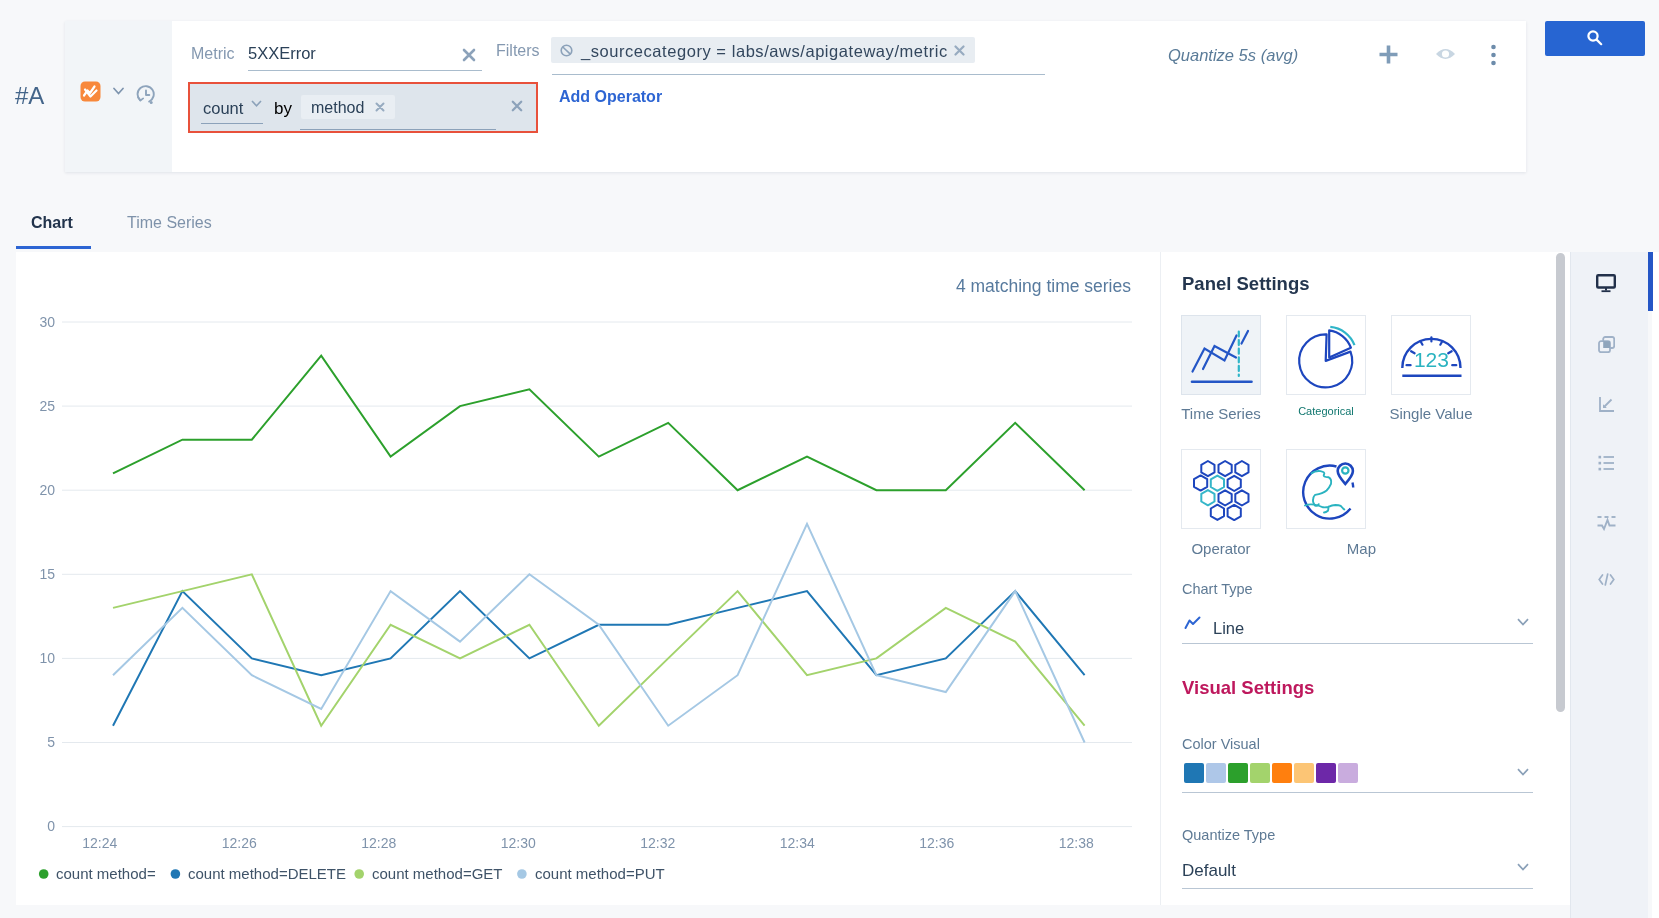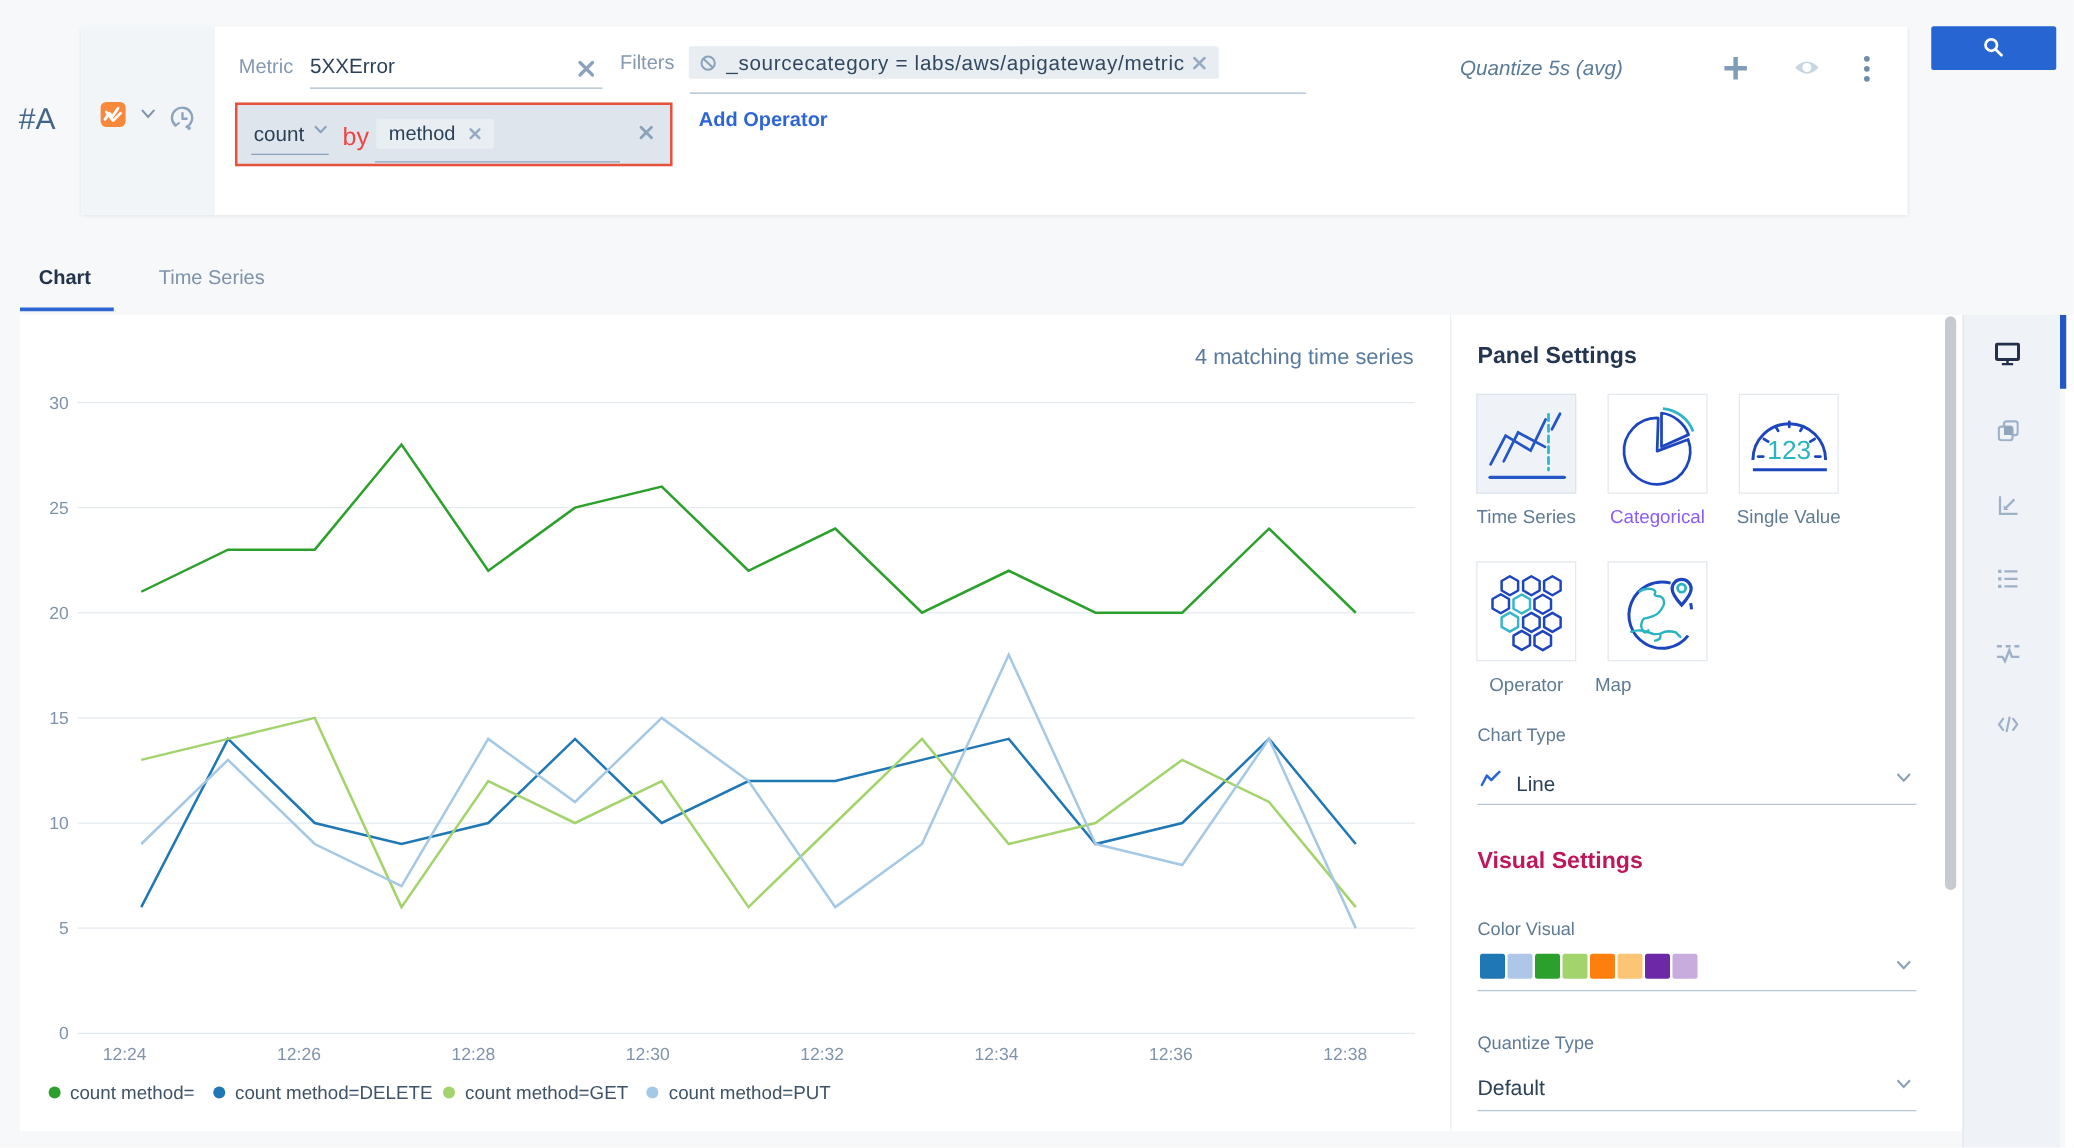--- a/index.html
+++ b/index.html
@@ -47,21 +47,21 @@
   <path d="M1.5,1.5 L9.5,9.5 M9.5,1.5 L1.5,9.5" stroke="#97abc0" stroke-width="2.2" stroke-linecap="round"></path>
 </svg>
 <div class="abs" style="left:552px; top:74px; width:493px; height:1px; background:#a9bccd;"></div>
 
 <div class="abs" style="left:188px; top:82px; width:350px; height:51px; background:#dee5ec; border:2px solid #e8513b;"></div>
 <div class="abs" style="left:203px; top:99px; font-size:16.5px; color:#2b4158;">count</div>
 <svg class="abs" style="left:251px; top:100px;" width="11" height="7" viewBox="0 0 11 7">
   <polyline points="1,1 5.5,5.8 10,1" stroke="#8ca2ba" stroke-width="1.6" fill="none"></polyline>
 </svg>
 <div class="abs" style="left:201px; top:123px; width:62px; height:1px; background:#8ca2ba;"></div>
-<div class="abs" style="left:274px; top:99px; font-size:20px; color:#ef4444;">by</div>
+<div class="abs" style="left:274px; top:99px; font-size:17px; color:#000000;">by</div>
 <div class="abs" style="left:301px; top:95px; width:94px; height:24px; background:#e9eef3; border-radius:2px;"></div>
 <div class="abs" style="left:311px; top:99px; font-size:16px; color:#2b4158;">method</div>
 <svg class="abs" style="left:375px; top:102px;" width="10" height="10" viewBox="0 0 10 10">
   <path d="M1.5,1.5 L8.5,8.5 M8.5,1.5 L1.5,8.5" stroke="#97abc0" stroke-width="2" stroke-linecap="round"></path>
 </svg>
 <div class="abs" style="left:300px; top:129px; width:196px; height:1px; background:#8ca2ba;"></div>
 <svg class="abs" style="left:511px; top:100px;" width="12" height="12" viewBox="0 0 12 12">
   <path d="M1.8,1.8 L10.2,10.2 M10.2,1.8 L1.8,10.2" stroke="#8ca2ba" stroke-width="2.3" stroke-linecap="round"></path>
 </svg>
 <div class="abs" style="left:546px; top:88px; font-size:16px; font-weight:bold; color:#2d65d3;margin-left:13px;">Add Operator</div>
@@ -147,24 +147,24 @@
 
 <div class="abs" style="left:1182px; top:273px; font-size:18.5px; font-weight:bold; color:#24364f;">Panel Settings</div>
 
 <div class="abs" style="left:1181px; top:315px; width:80px; height:80px; background:#eff3f7; border:1px solid #dde4ec;"></div>
 <div class="abs" style="left:1286px; top:315px; width:80px; height:80px; background:#fff; border:1px solid #e4e9ef;"></div>
 <div class="abs" style="left:1391px; top:315px; width:80px; height:80px; background:#fff; border:1px solid #e4e9ef;"></div>
 <div class="abs" style="left:1181px; top:449px; width:80px; height:80px; background:#fff; border:1px solid #e4e9ef;"></div>
 <div class="abs" style="left:1286px; top:449px; width:80px; height:80px; background:#fff; border:1px solid #e4e9ef;"></div>
 
 <div class="abs" style="left:1171px; top:405px; width:100px; text-align:center; font-size:15px; color:#5e7a95; white-space:nowrap;">Time Series</div>
-<div class="abs" style="left:1276px; top:405px; width:100px; text-align:center; font-size:15px; color:#8b5cf6; white-space:nowrap;">Categorical</div>
+<div class="abs" style="left:1276px; top:405px; width:100px; text-align:center; font-size:11px; color:#0f766e; white-space:nowrap;">Categorical</div>
 <div class="abs" style="left:1381px; top:405px; width:100px; text-align:center; font-size:15px; color:#5e7a95; white-space:nowrap;">Single Value</div>
 <div class="abs" style="left:1171px; top:540px; width:100px; text-align:center; font-size:15px; color:#5e7a95; white-space:nowrap;">Operator</div>
-<div class="abs" style="left:1276px; top:540px; width:100px; text-align:left; font-size:15px; color:#5e7a95; white-space:nowrap;">Map</div>
+<div class="abs" style="left:1276px; top:540px; width:100px; text-align:right; font-size:15px; color:#5e7a95; white-space:nowrap;">Map</div>
 
 <svg class="abs" style="left:1181px; top:315px;" width="80" height="80" viewBox="0 0 80 80">
   <g fill="none" stroke-linecap="round">
     <polyline points="11.5,56.5 23.5,33.5 43.5,45.5 55.5,20.5" stroke="#2456c6" stroke-width="2.2"></polyline>
     <polyline points="22,54 33.5,31 55,42.5" stroke="#2456c6" stroke-width="2.2"></polyline>
     <line x1="60.5" y1="28.5" x2="67" y2="16" stroke="#2456c6" stroke-width="2.2"></line>
     <line x1="57.8" y1="16.5" x2="57.8" y2="61" stroke="#2fb5c8" stroke-width="2.2" stroke-dasharray="5,3.6"></line>
     <line x1="11" y1="66.8" x2="70.5" y2="66.8" stroke="#2456c6" stroke-width="2.6"></line>
   </g>
 </svg>

